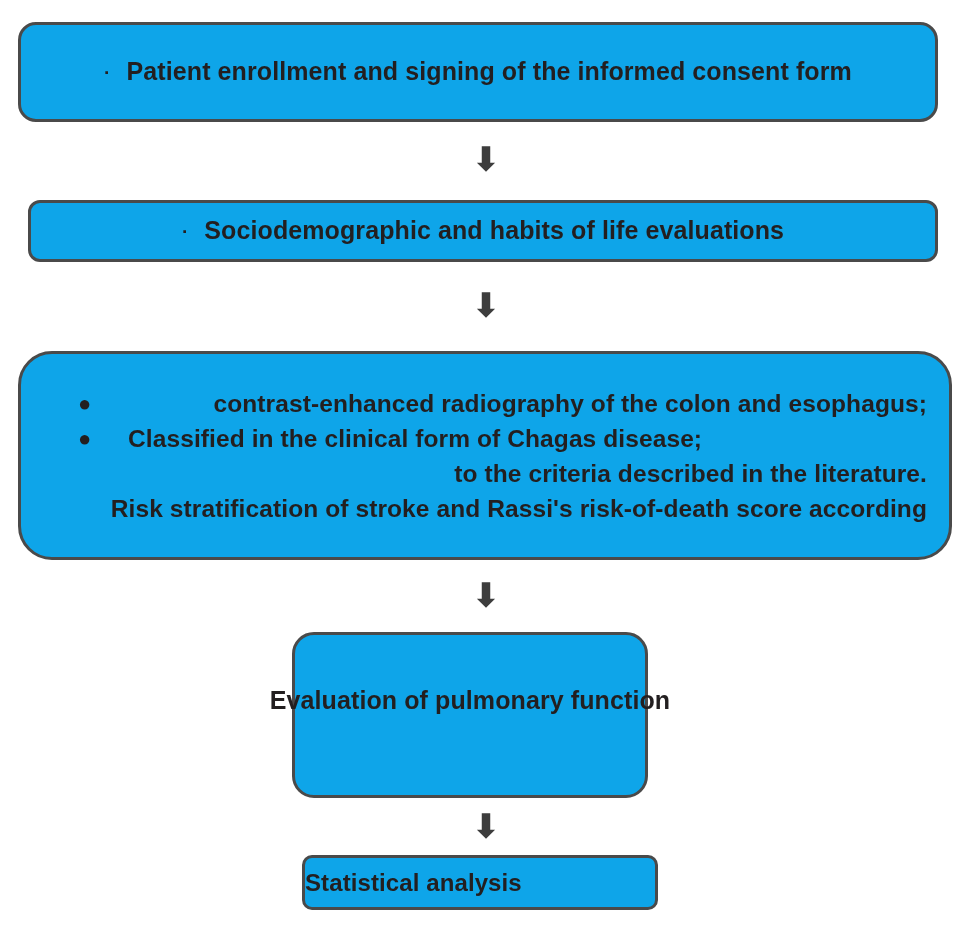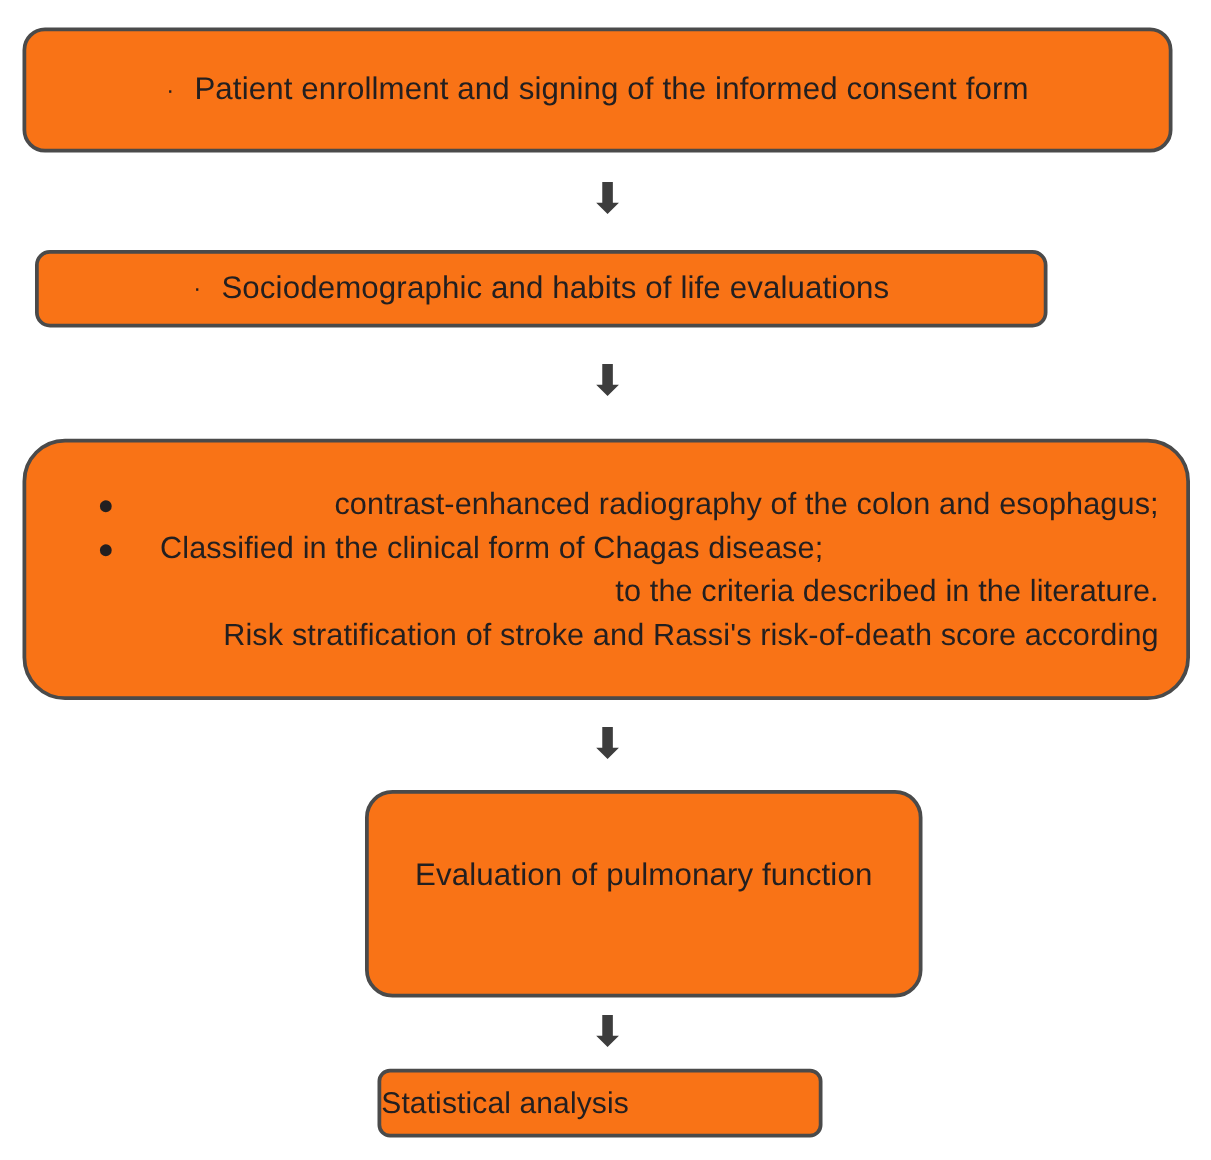--- a/index.html
+++ b/index.html
@@ -14,55 +14,56 @@
   #flowchart {
     position: relative;
     width: 969px;
     height: 928px;
     background: #ffffff;
     overflow: hidden;
   }
   .node {
     position: absolute;
     box-sizing: border-box;
-    background: #f97316;
+    background: #0ea5e9;
     border: 3px solid #4a4a4a;
     display: flex;
     flex-direction: column;
     justify-content: center;
+    font-weight: bold;
   }
   .node-1 {
     left: 18px;
     top: 22px;
     width: 920px;
     height: 100px;
     border-radius: 18px;
     align-items: center;
   }
   .node-2 {
     left: 28px;
     top: 200px;
-    width: 810px;
+    width: 910px;
     height: 62px;
     border-radius: 12px;
     align-items: center;
   }
   .node-3 {
     left: 18px;
     top: 351px;
     width: 934px;
     height: 209px;
     border-radius: 34px;
     align-items: flex-start;
     padding: 0 22px 0 22px;
   }
   .node-4 {
     left: 292px;
     top: 632px;
-    width: 446px;
+    width: 356px;
     height: 166px;
     border-radius: 22px;
     align-items: center;
   }
   .node-5 {
     left: 302px;
     top: 855px;
     width: 356px;
     height: 55px;
     border-radius: 10px;

